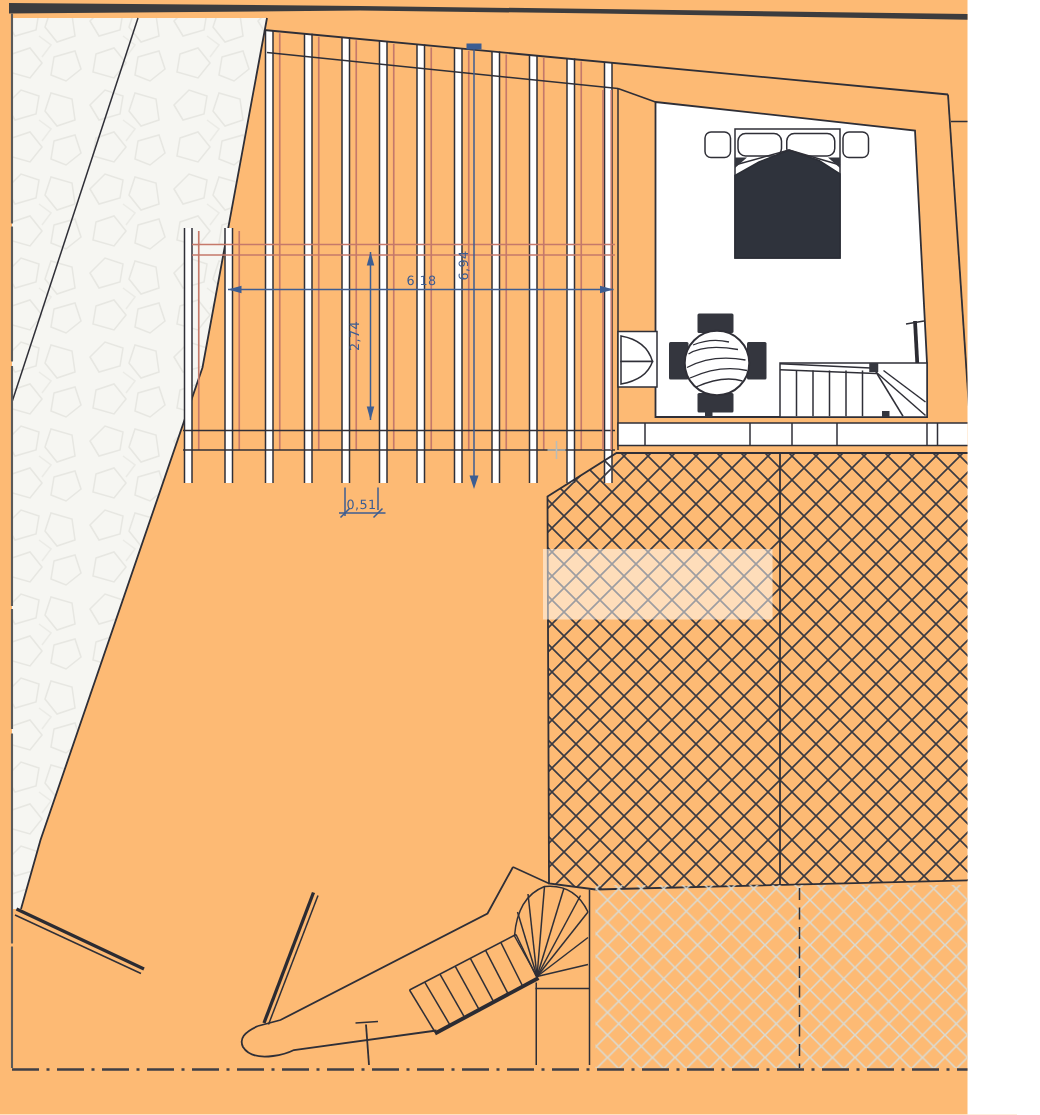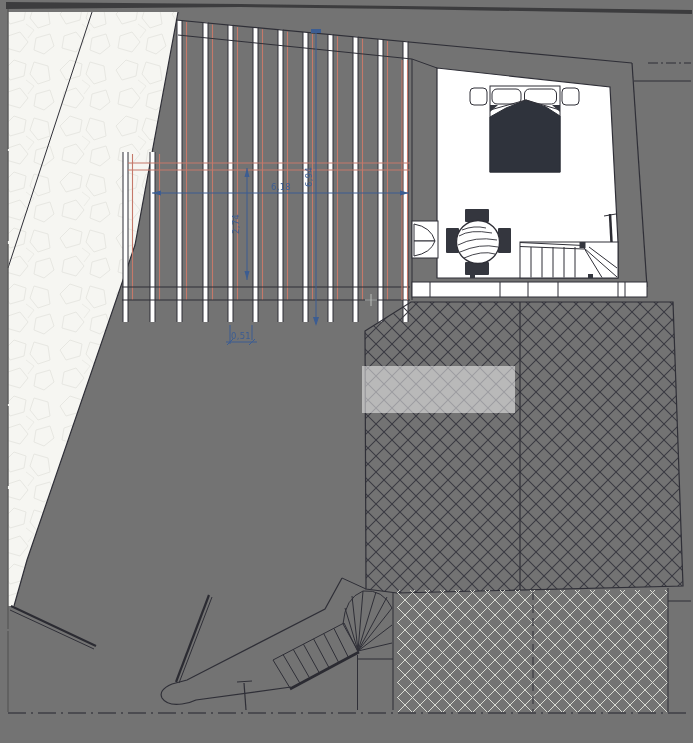--- a/index.html
+++ b/index.html
@@ -1,17 +1,17 @@
 <!DOCTYPE html>
 <html><head>
 <meta charset="utf-8">
 <style>
   html,body{margin:0;padding:0;background:#ffffff;}
-  #page{position:relative;width:693px;height:743px;background:#737373;overflow:hidden;
-        font-family:"DejaVu Sans", sans-serif;}
+  #page{position:relative;width:629px;height:743px;background:#fdba74;overflow:hidden;
+        font-family:"DejaVu Sans", sans-serif;padding-left:16px;}
   svg{position:absolute;left:0;top:0;}
   .ink{stroke:#2f2f37;stroke-width:1;fill:none;}
   .ink12{stroke:#2f2f37;stroke-width:1.2;fill:none;}
   .thick{stroke:#2b2b32;stroke-width:2.6;fill:none;}
   .orange{stroke:#c5796a;stroke-width:1.1;fill:none;}
   .blue{stroke:#3c5d92;stroke-width:1;fill:none;}
   .bluef{fill:#3c5d92;stroke:none;}
   .dim{font-family:"DejaVu Sans",sans-serif;font-size:8.5px;fill:#3c5d92;letter-spacing:.3px;}
   .dark{fill:#34363e;stroke:none;}
   .white{fill:#ffffff;stroke:#2f2f37;stroke-width:1;}

